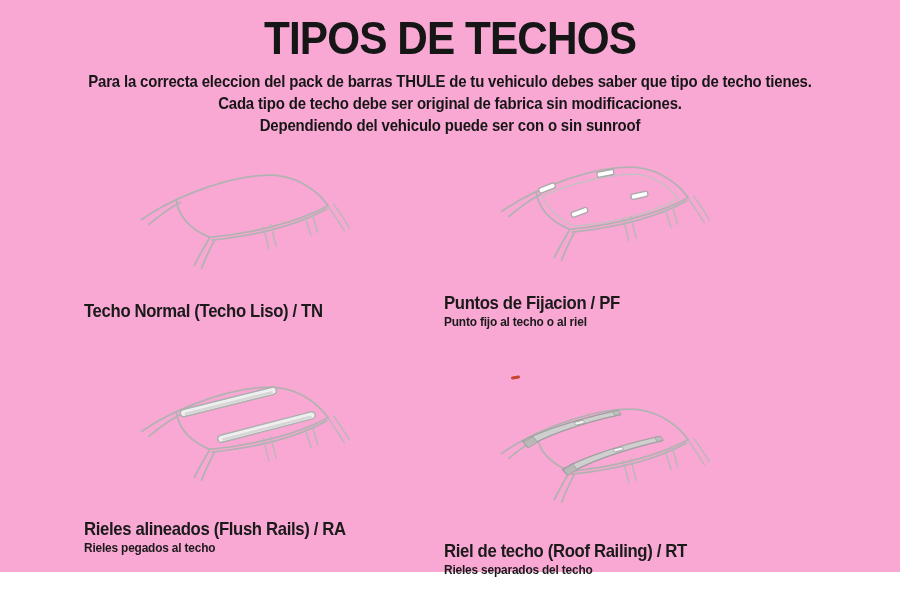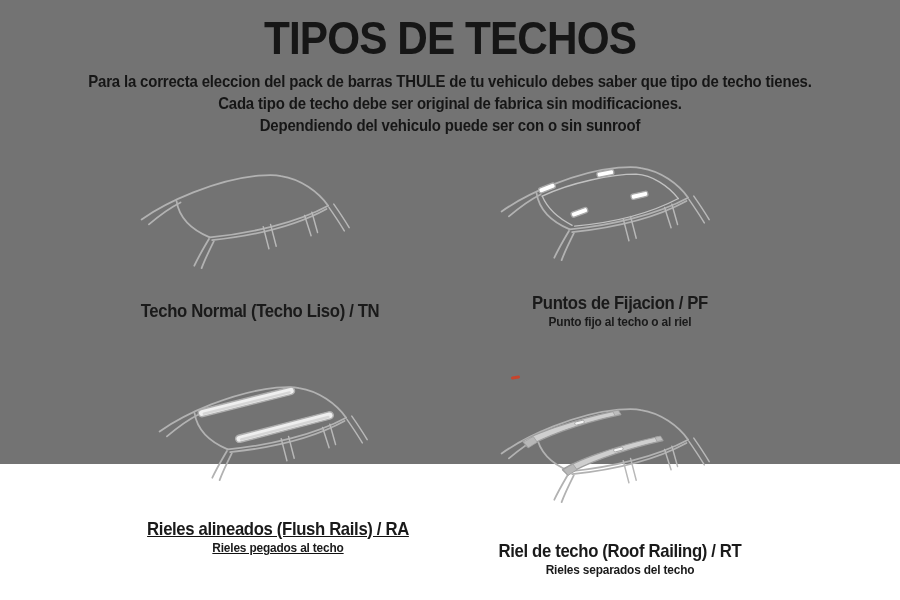--- a/index.html
+++ b/index.html
@@ -1,40 +1,40 @@
 <!DOCTYPE html>
 <html><head>
 <meta charset="utf-8">
 <style>
   html,body{margin:0;padding:0;}
   body{
     width:900px;height:600px;background:#ffffff;
     font-family:"Liberation Sans", sans-serif;color:#121212;
     overflow:hidden;
   }
-  .stage{position:relative;width:900px;height:464px;background:#737373;}
+  .stage{position:relative;width:900px;height:572px;background:#f9a8d4;}
 
   .title{
     position:absolute;top:13px;left:0;width:900px;
     text-align:center;font-size:47px;line-height:50px;font-weight:700;
     letter-spacing:-1px;transform:scaleX(0.9);color:#161616;
     white-space:nowrap;
   }
   .intro{
     position:absolute;top:71px;left:0;width:900px;
     text-align:center;font-size:17px;line-height:22px;font-weight:700;
     letter-spacing:-0.2px;transform:scaleX(0.88);color:#161616;
   }
   .intro div{white-space:nowrap;}
 
-  .quad{position:absolute;width:400px;text-align:center;}
+  .quad{position:absolute;width:400px;}
   .quad svg{display:block;margin:10px auto 0 auto;}
   .quad-tn{left:60px;top:156px;}
   .quad-pf{left:420px;top:148px;}
-  .quad-ra{left:78px;top:368px;text-decoration:underline;}
+  .quad-ra{left:60px;top:368px;}
   .quad-rt{left:420px;top:390px;}
   .row1 .caption{margin-top:14px;}
   .row2 .caption{margin-top:20px;}
   .caption{
     font-size:19px;line-height:21px;font-weight:700;letter-spacing:-0.4px;
     transform:scaleX(0.88);color:#1a1a1a;white-space:nowrap;
   }
   .subcaption{
     margin-top:1px;font-size:13.5px;line-height:16px;font-weight:700;
     letter-spacing:-0.2px;transform:scaleX(0.88);color:#1a1a1a;white-space:nowrap;

